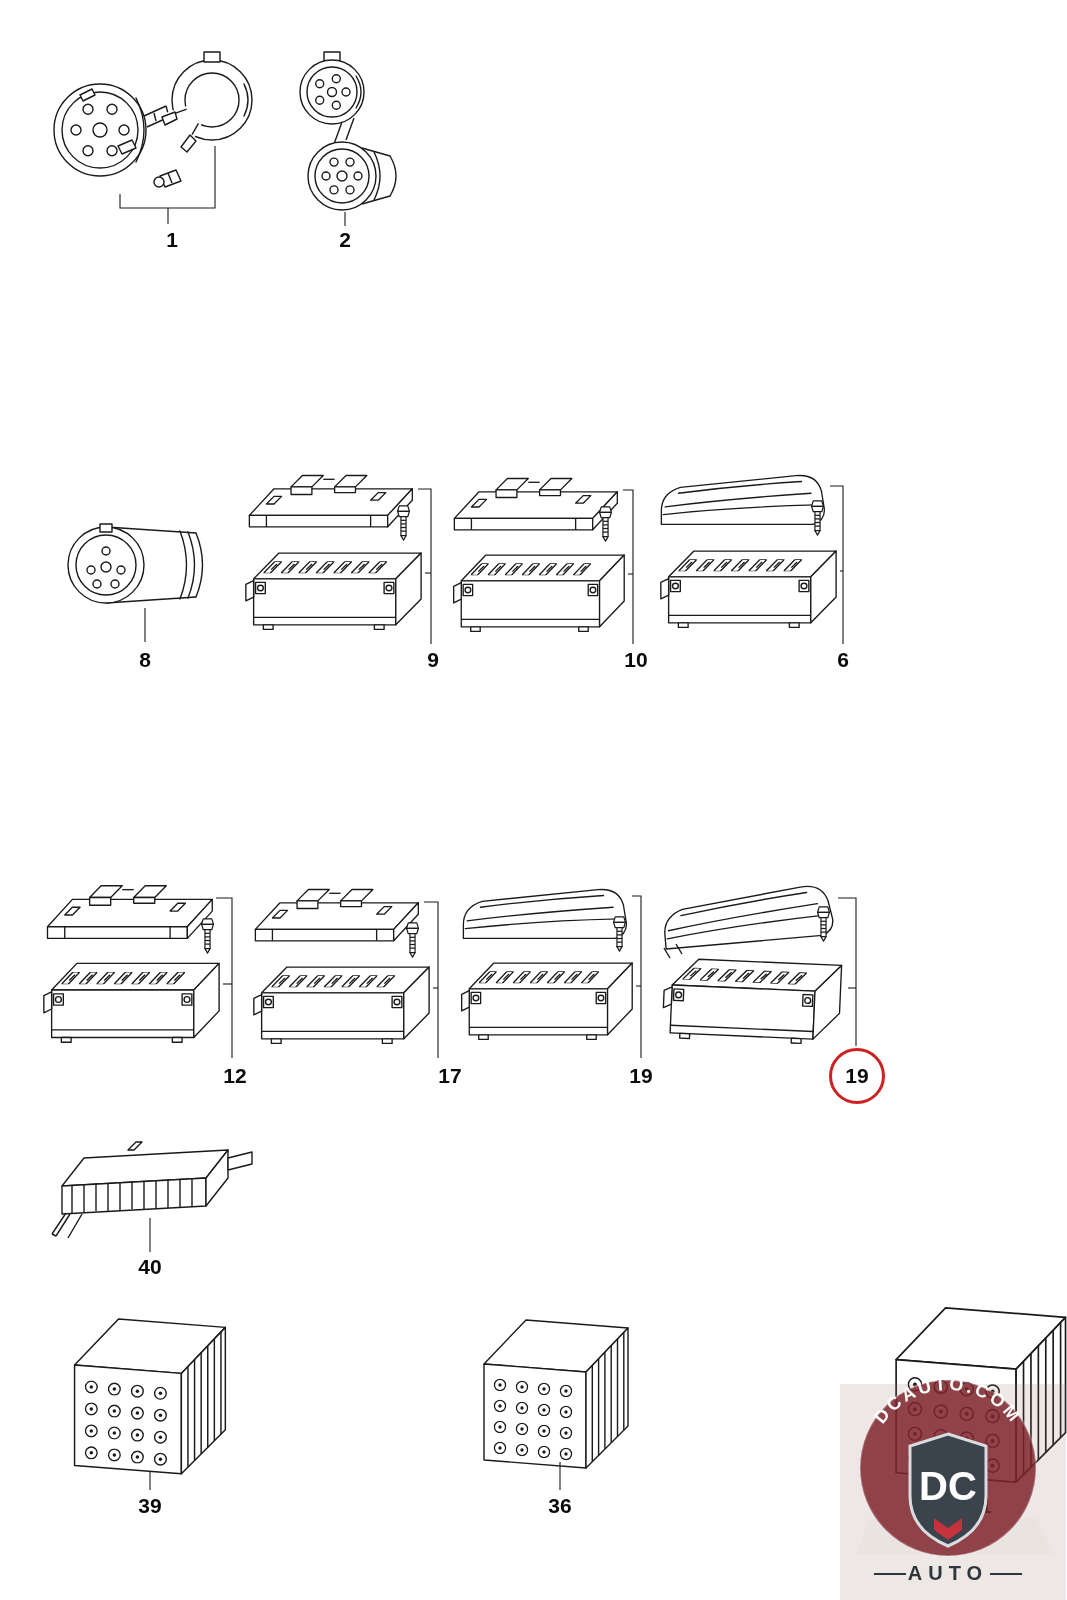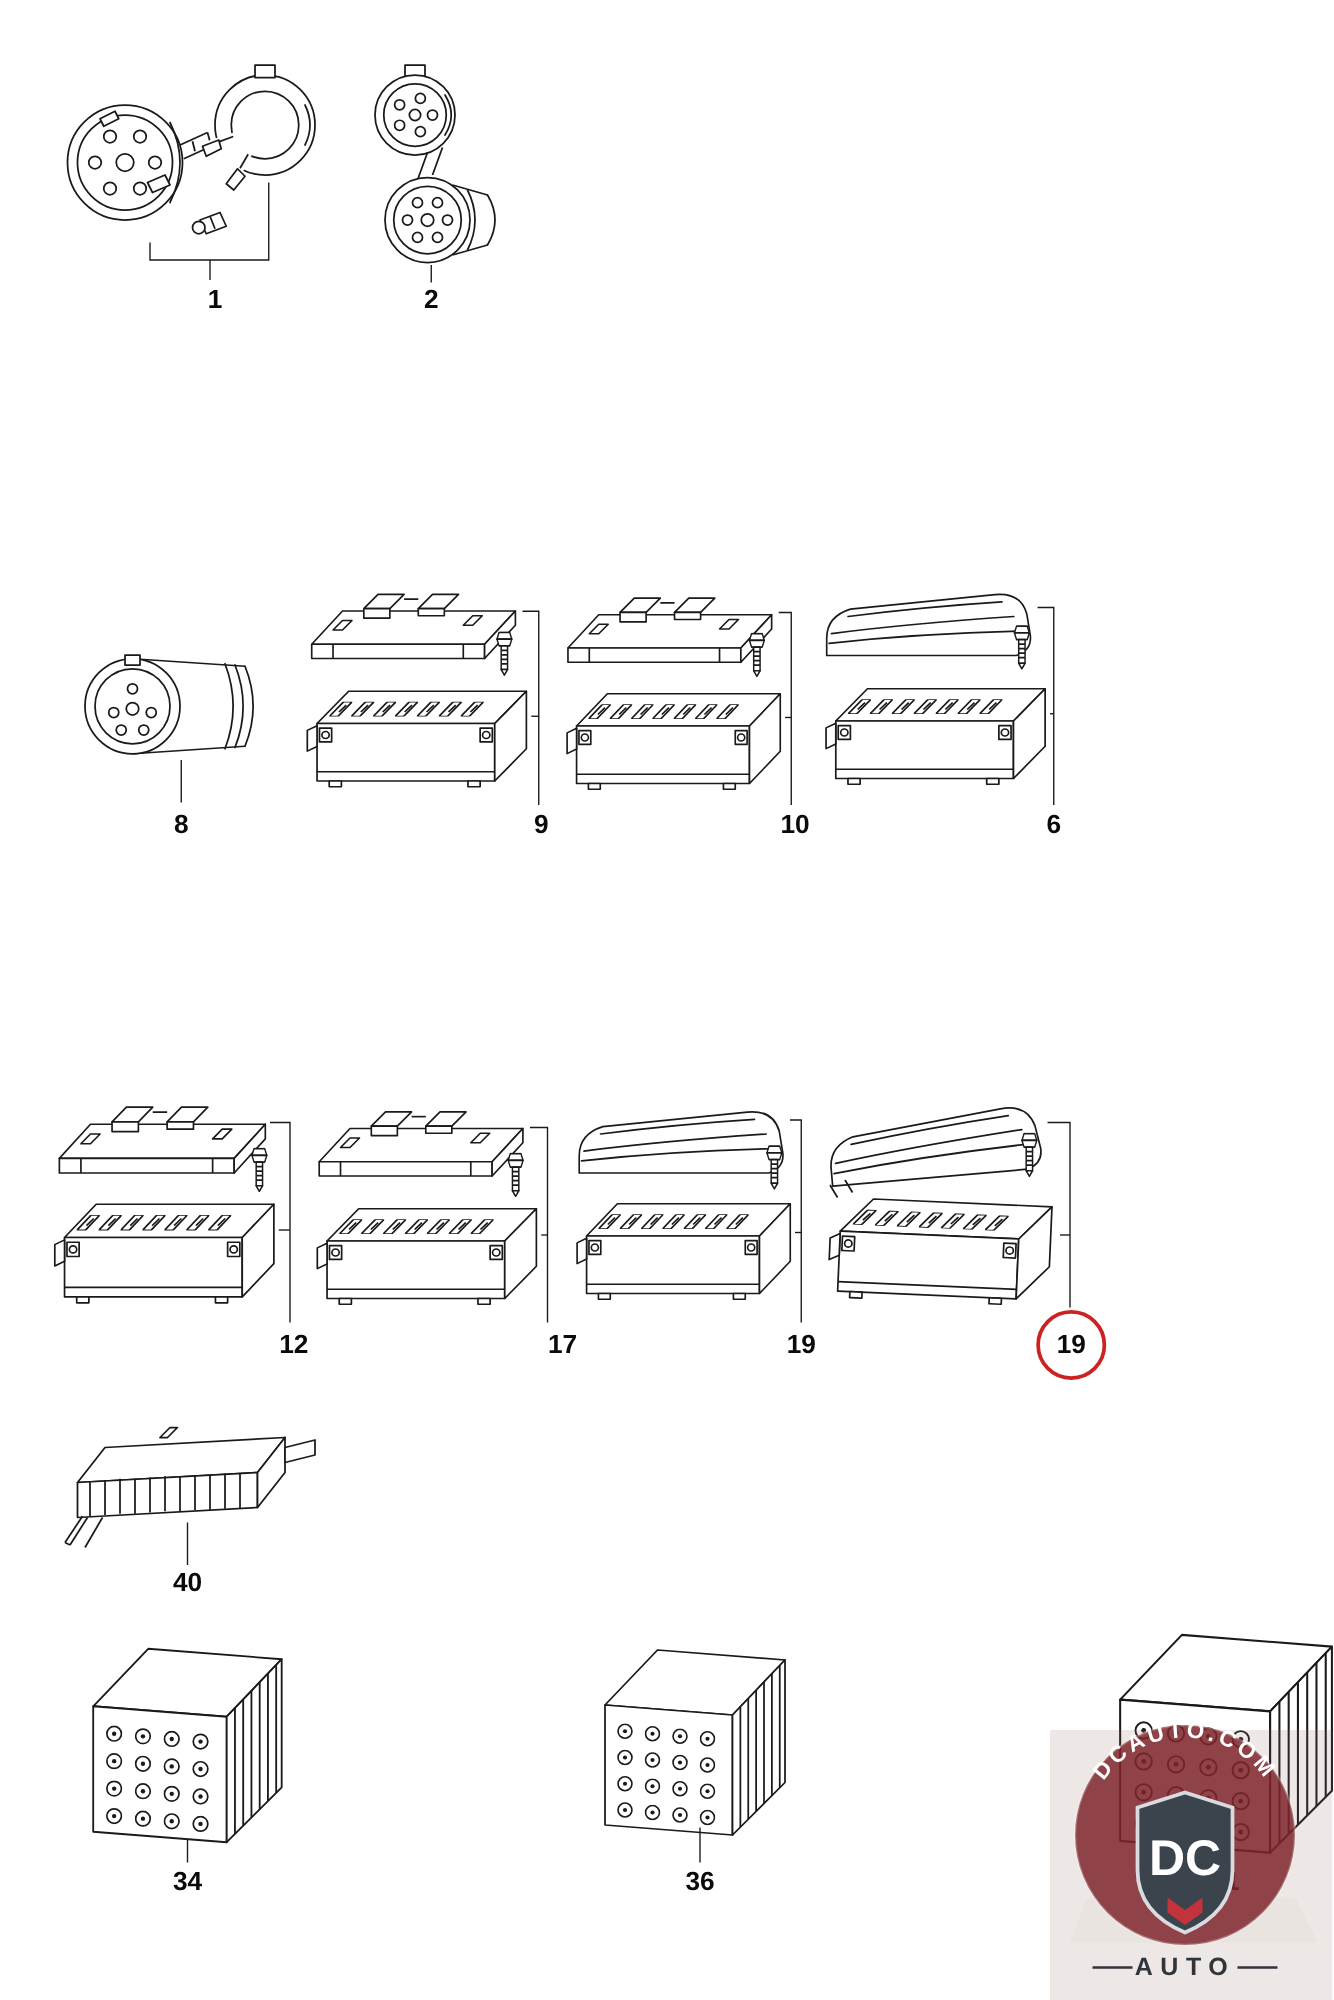--- a/index.html
+++ b/index.html
@@ -318,21 +318,21 @@
   <div class="part-label" style="left:145px;top:648px">8</div>
   <div class="part-label" style="left:433px;top:648px">9</div>
   <div class="part-label" style="left:636px;top:648px">10</div>
   <div class="part-label" style="left:843px;top:648px">6</div>
   <div class="part-label" style="left:235px;top:1064px">12</div>
   <div class="part-label" style="left:450px;top:1064px">17</div>
   <div class="part-label" style="left:641px;top:1064px">19</div>
   <div class="part-label" style="left:857px;top:1064px">19</div>
   <div class="highlight-circle" style="left:829px;top:1048px"></div>
   <div class="part-label" style="left:150px;top:1255px">40</div>
-  <div class="part-label" style="left:150px;top:1494px">34</div>
+  <div class="part-label" style="left:150px;top:1494px">39</div>
   <div class="part-label" style="left:560px;top:1494px">36</div>
   <div class="part-label" style="left:980px;top:1494px">31</div>
 
   <div class="watermark">
     <svg width="226" height="232" viewBox="0 0 226 232">
       <defs>
         <path id="wmArc" d="M30,100 A78,78 0 0 1 186,100" fill="none"></path>
       </defs>
       <rect x="0" y="16" width="226" height="216" fill="rgba(140,110,100,0.16)"></rect>
       <polygon points="30,150 196,150 214,186 16,186" fill="rgba(225,214,205,0.25)"></polygon>

